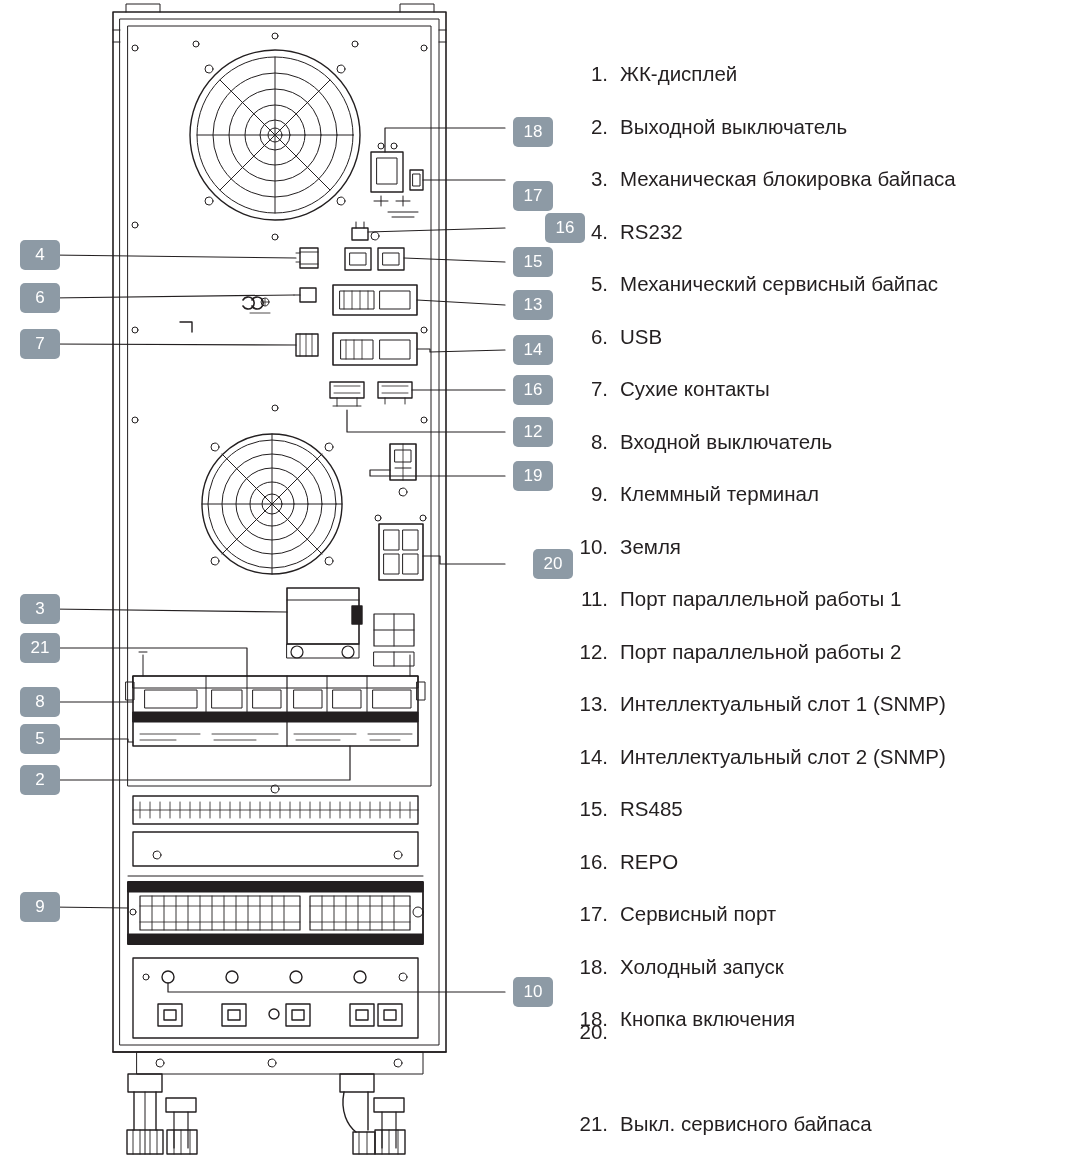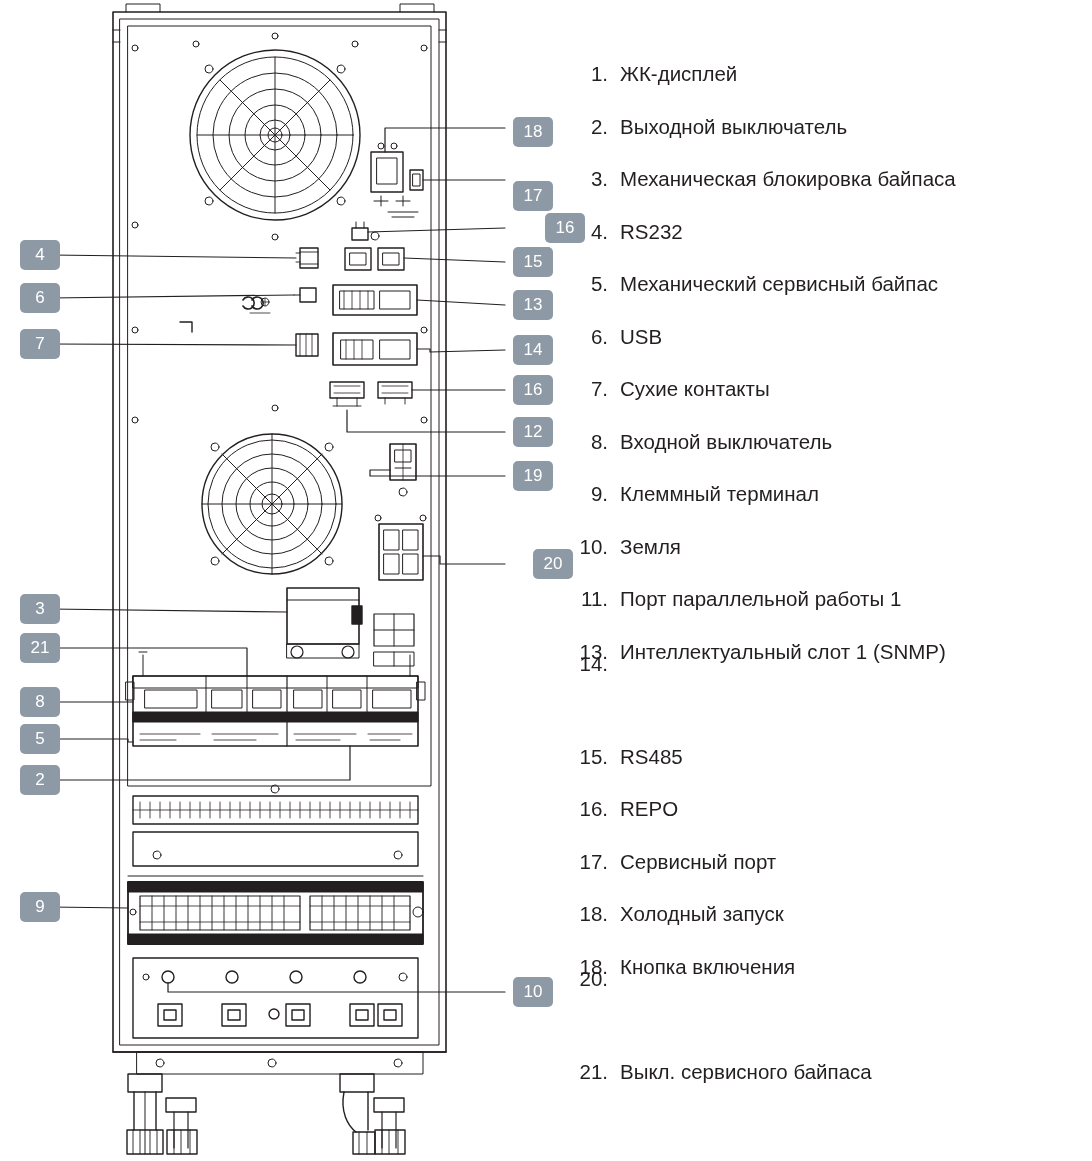--- a/index.html
+++ b/index.html
@@ -475,25 +475,30 @@
     </div>
     <div class="legend-row">
       <span class="legend-num">10.</span>
       <span class="legend-label">Земля</span>
     </div>
     <div class="legend-row">
       <span class="legend-num">11.</span>
       <span class="legend-label">Порт параллельной работы 1</span>
     </div>
     <div class="legend-row">
+      <span class="legend-num">12.</span>
+      <span class="legend-label">Порт параллельной работы 2</span>
+    </div>
+    <div class="legend-row">
       <span class="legend-num">13.</span>
       <span class="legend-label">Интеллектуальный слот 1 (SNMP)</span>
     </div>
     <div class="legend-row">
       <span class="legend-num">14.</span>
+      <span class="legend-label">Интеллектуальный слот 2 (SNMP)</span>
     </div>
     <div class="legend-row">
       <span class="legend-num">15.</span>
       <span class="legend-label">RS485</span>
     </div>
     <div class="legend-row">
       <span class="legend-num">16.</span>
       <span class="legend-label">REPO</span>
     </div>
     <div class="legend-row">

